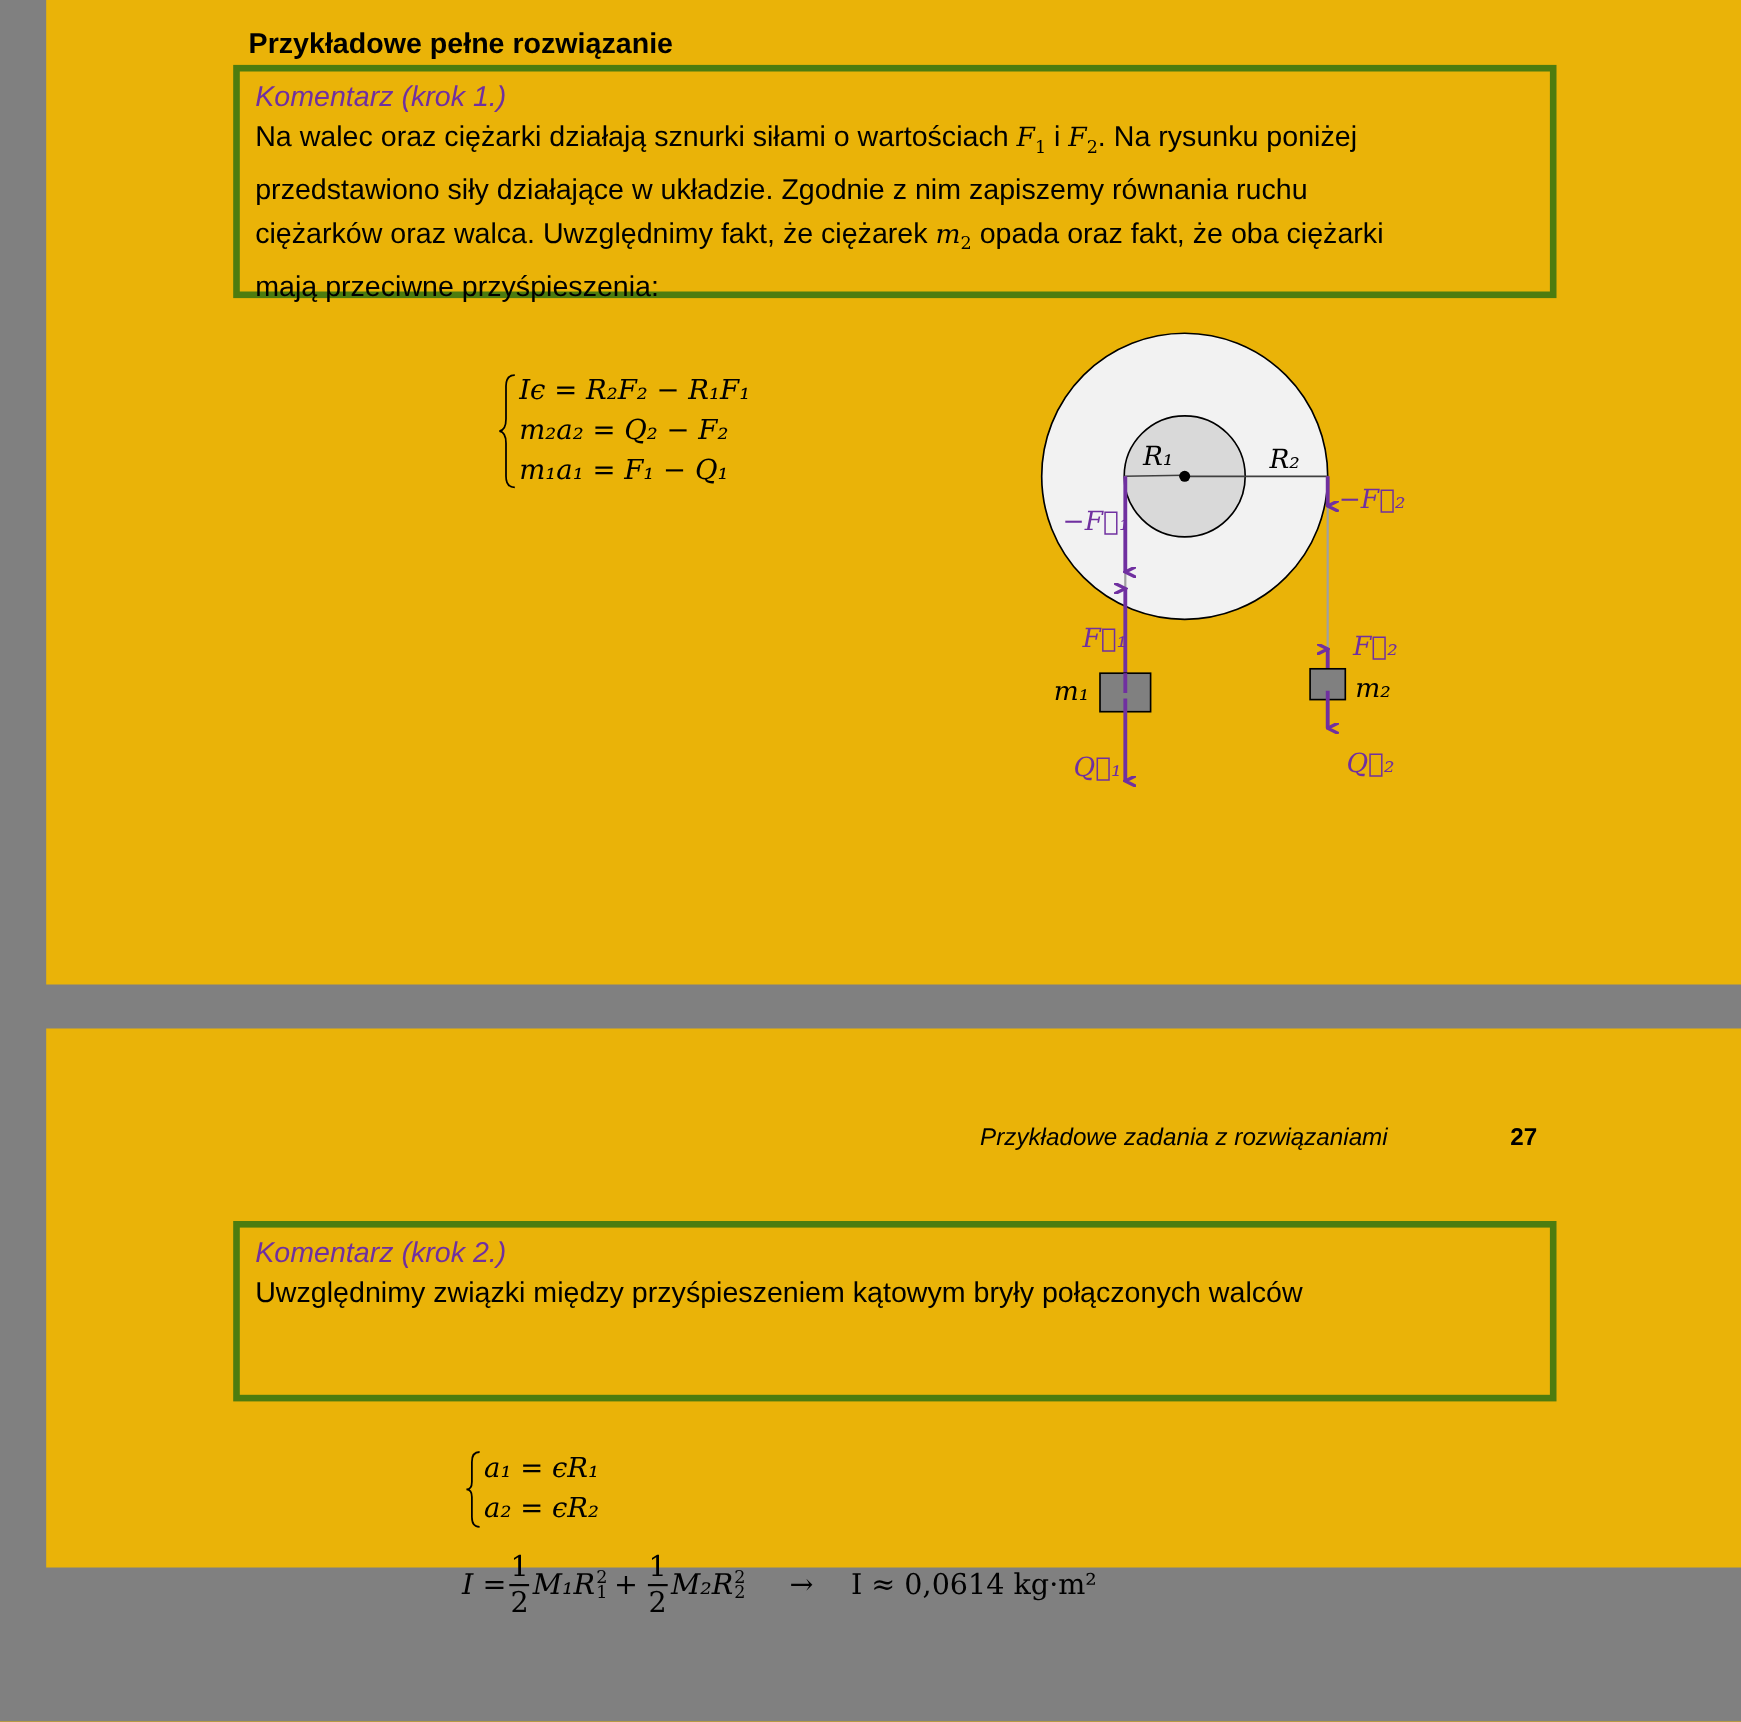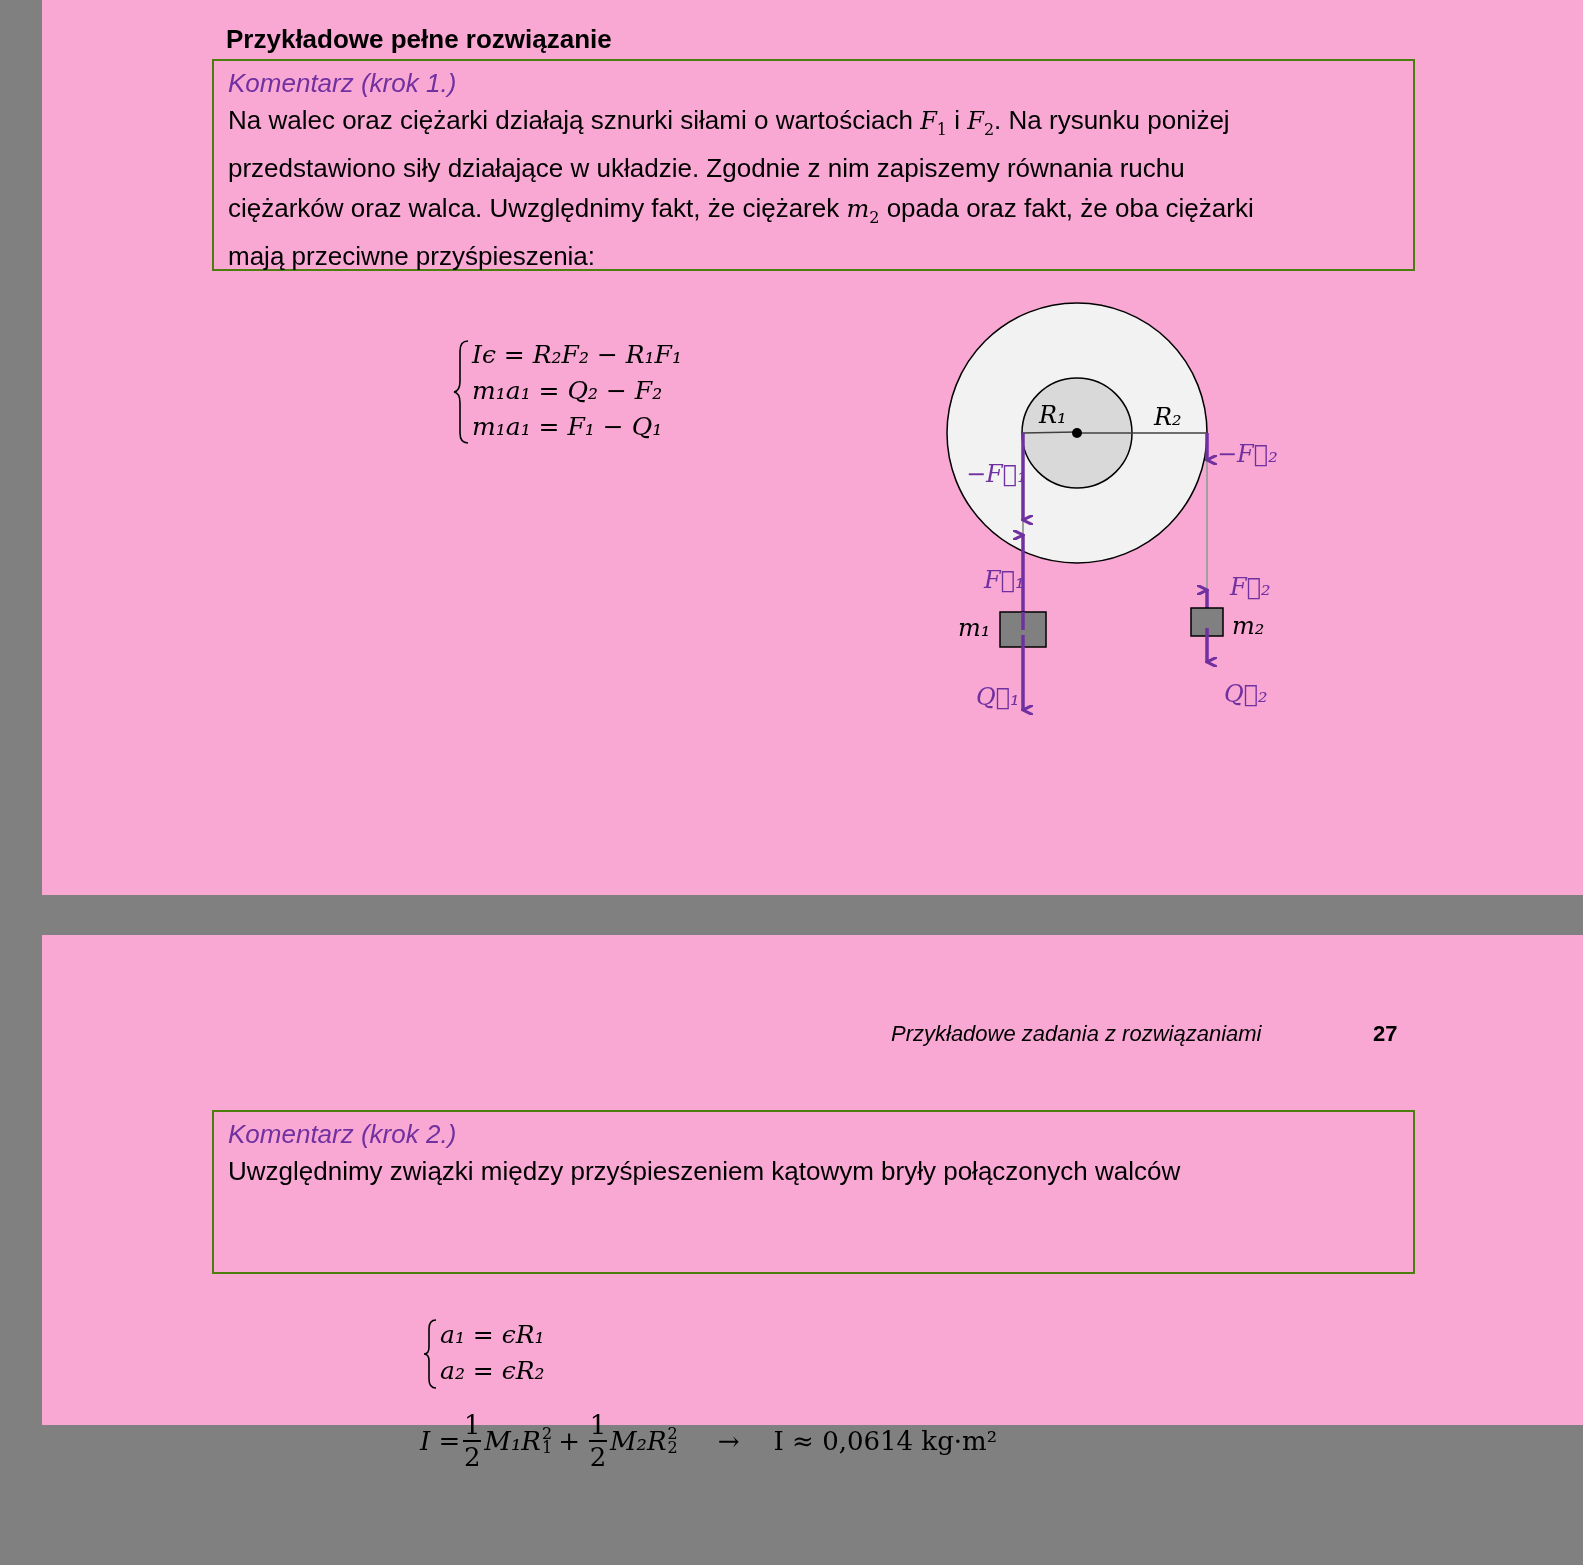--- a/index.html
+++ b/index.html
@@ -1,31 +1,31 @@
 <!DOCTYPE html>
 <html><head>
 <meta charset="utf-8">
 <style>
   html, body { margin:0; padding:0; }
   body {
     width:1583px; height:1565px; position:relative; overflow:hidden;
     background:#808080;
     font-family:"Liberation Sans", sans-serif;
   }
-  .page { position:absolute; left:42px; width:1541px; background:#f9a8d4; }
+  .page { position:absolute; left:42px; width:1541px; background:#eab308; }
   #page1 { top:0; height:895px; }
   #page2 { top:935px; height:490px; }
 
   .heading {
     position:absolute; left:184px; top:24px;
     font-weight:bold; font-size:26px; color:#000;
   }
   .comment-box {
     position:absolute; left:170px; width:1203px;
-    border:2px solid #4d7c0f; box-sizing:border-box;
+    border:6px solid #4d7c0f; box-sizing:border-box;
     padding:4px 14px 8px 14px;
   }
   #box1 { top:59px; height:212px; }
   #box2 { top:175px; height:164px; }
   .comment-title {
     font-style:italic; color:#7030a0; font-size:26px; line-height:36px;
   }
   .comment-text {
     font-size:26px; line-height:39.5px; color:#000;
   }
@@ -82,21 +82,21 @@
       <div>mają przeciwne przyśpieszenia:</div>
     </div>
   </div>
 
   <div class="eqsys" id="eq1">
     <svg class="brace" width="20" height="110" viewBox="0 0 20 110">
       <path d="M16 4 Q8 4 8 14 L8 44 Q8 54 2 55 Q8 56 8 66 L8 96 Q8 106 16 106" fill="none" stroke="#000" stroke-width="1.6"></path>
     </svg>
     <div class="lines">
       <div class="line">Iϵ = R₂F₂ − R₁F₁</div>
-      <div class="line">m₁a₁ = Q₂ − F₂</div>
+      <div class="line">m₂a₂ = Q₂ − F₂</div>
       <div class="line">m₁a₁ = F₁ − Q₁</div>
     </div>
   </div>
 
   <svg class="diagram" width="420" height="440" viewBox="0 0 420 440">
     <defs>
       <marker id="arrowhead" markerWidth="10" markerHeight="12" refX="5" refY="10" orient="auto-start-reverse" markerUnits="userSpaceOnUse">
         <path d="M0 0 L5 10 L10 0" fill="none" stroke="#7030a0" stroke-width="3"></path>
       </marker>
     </defs>

